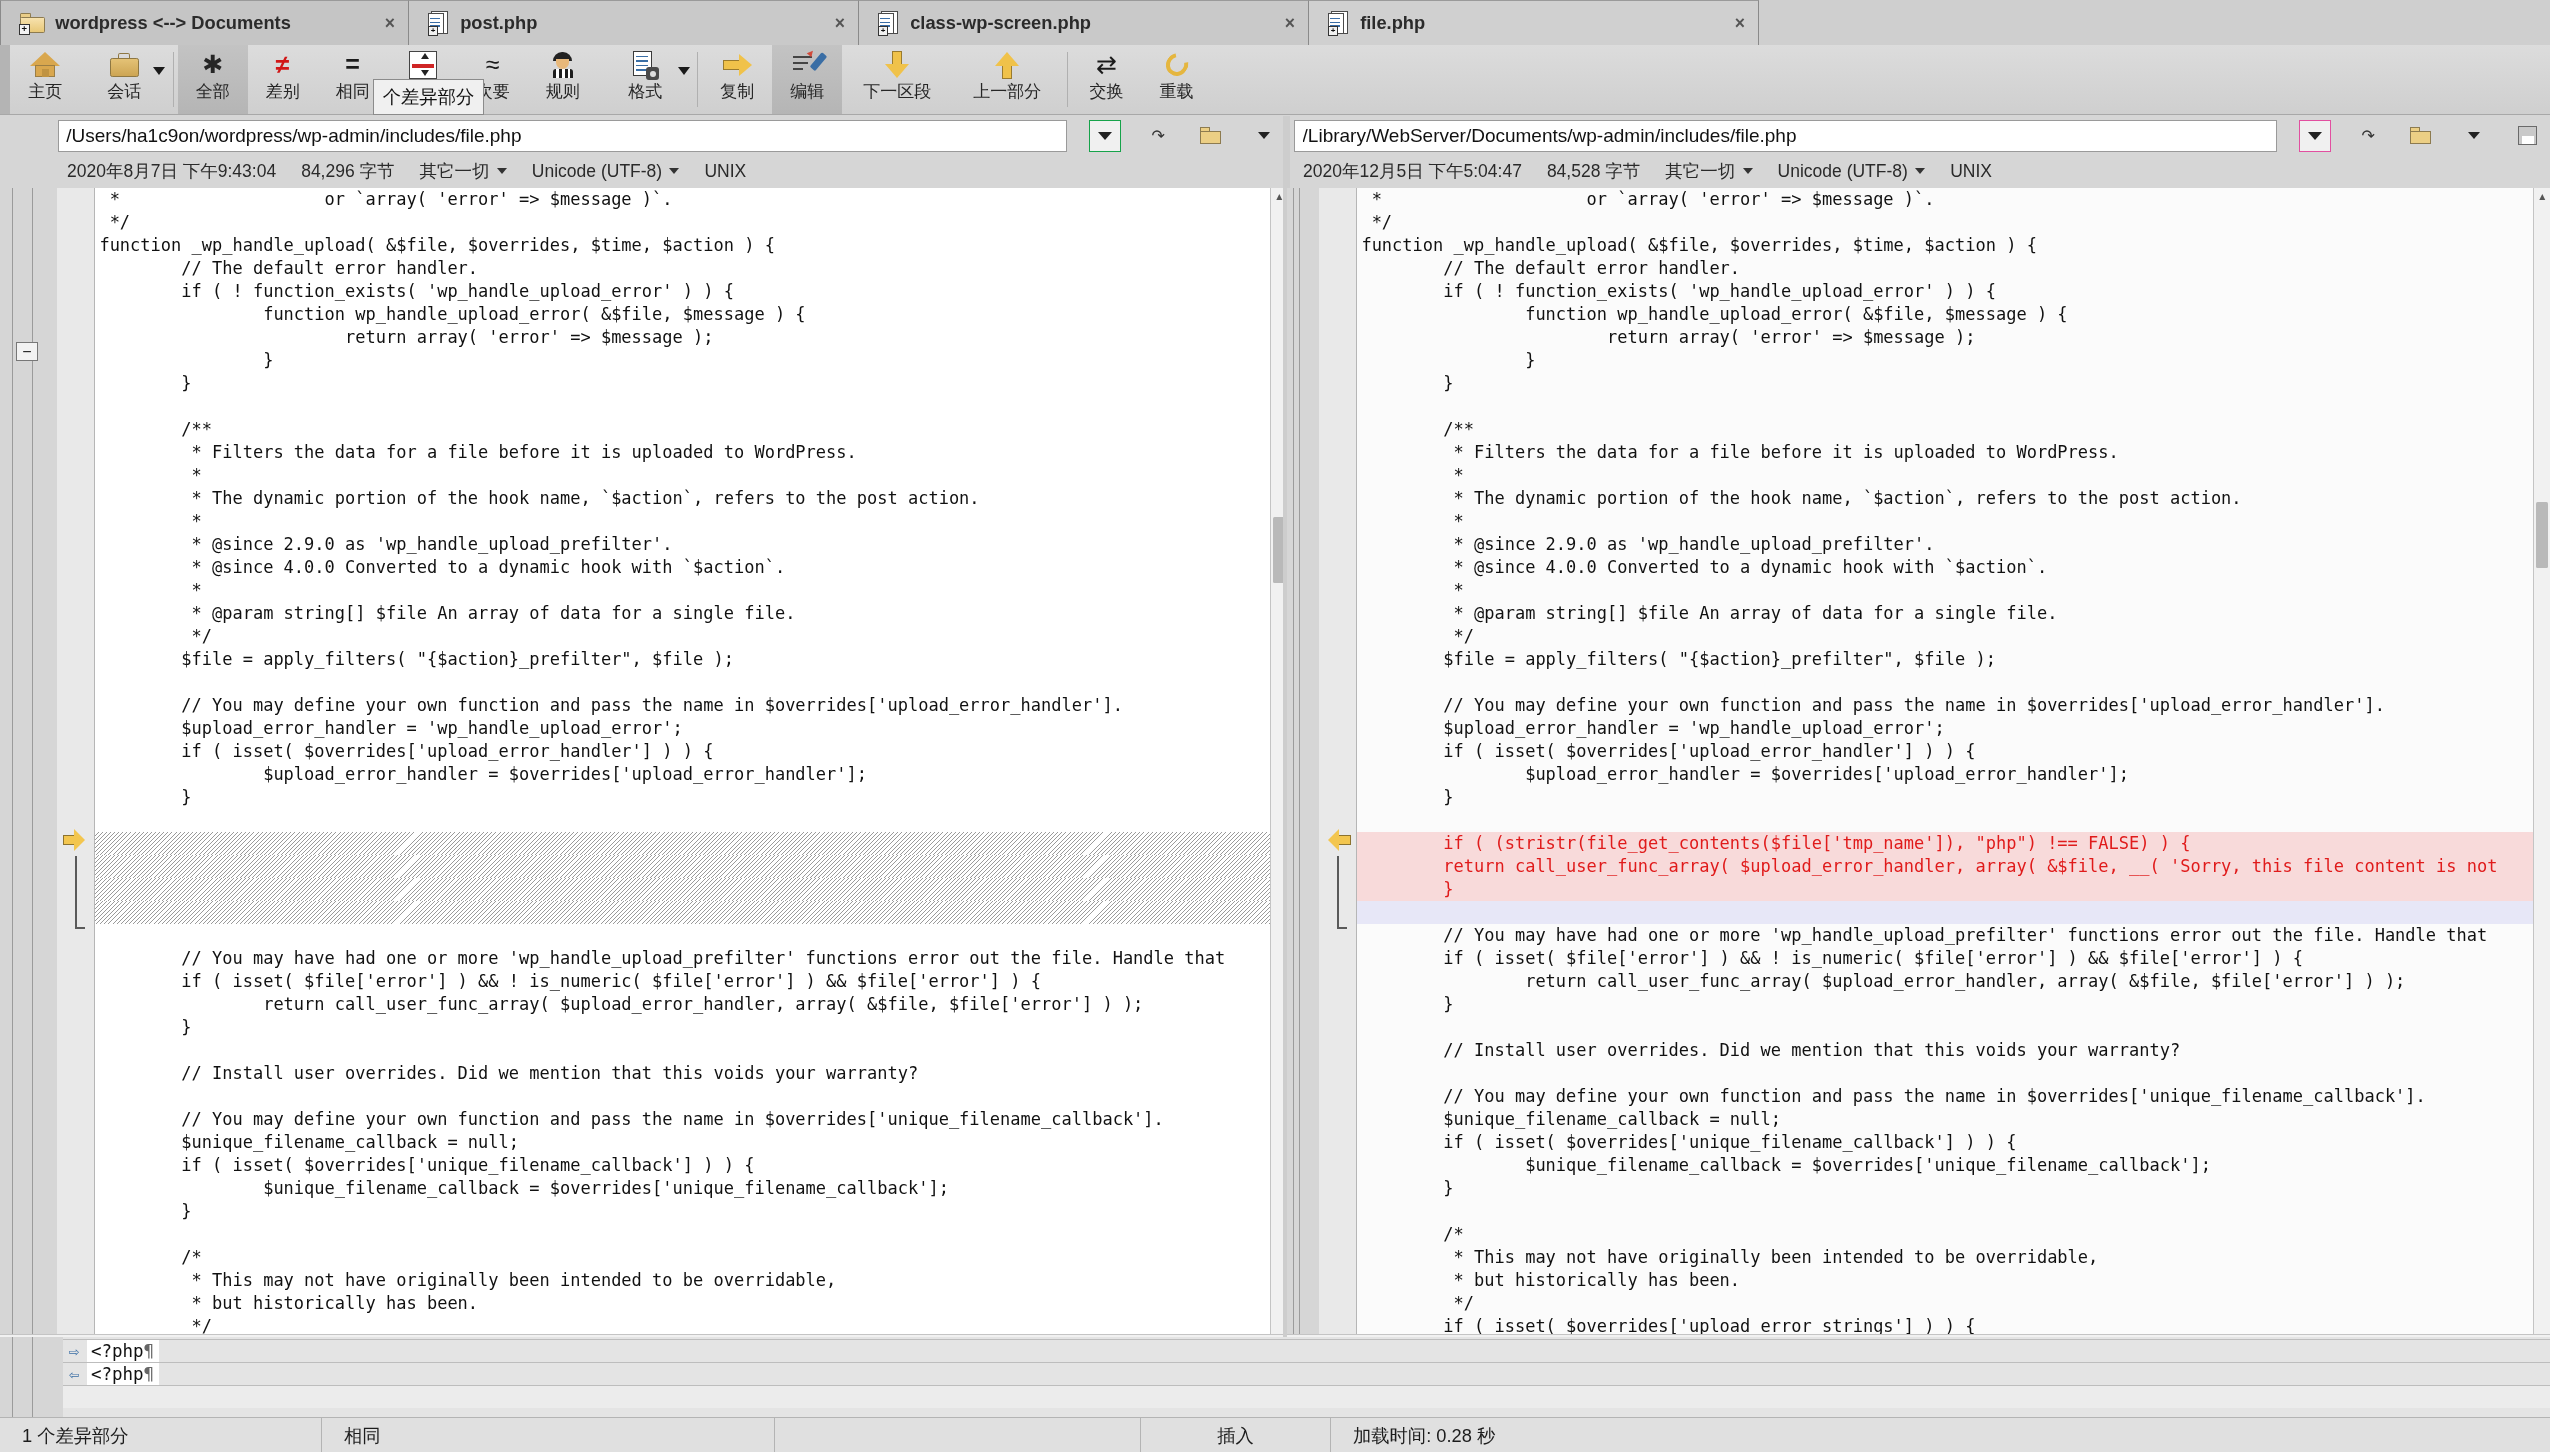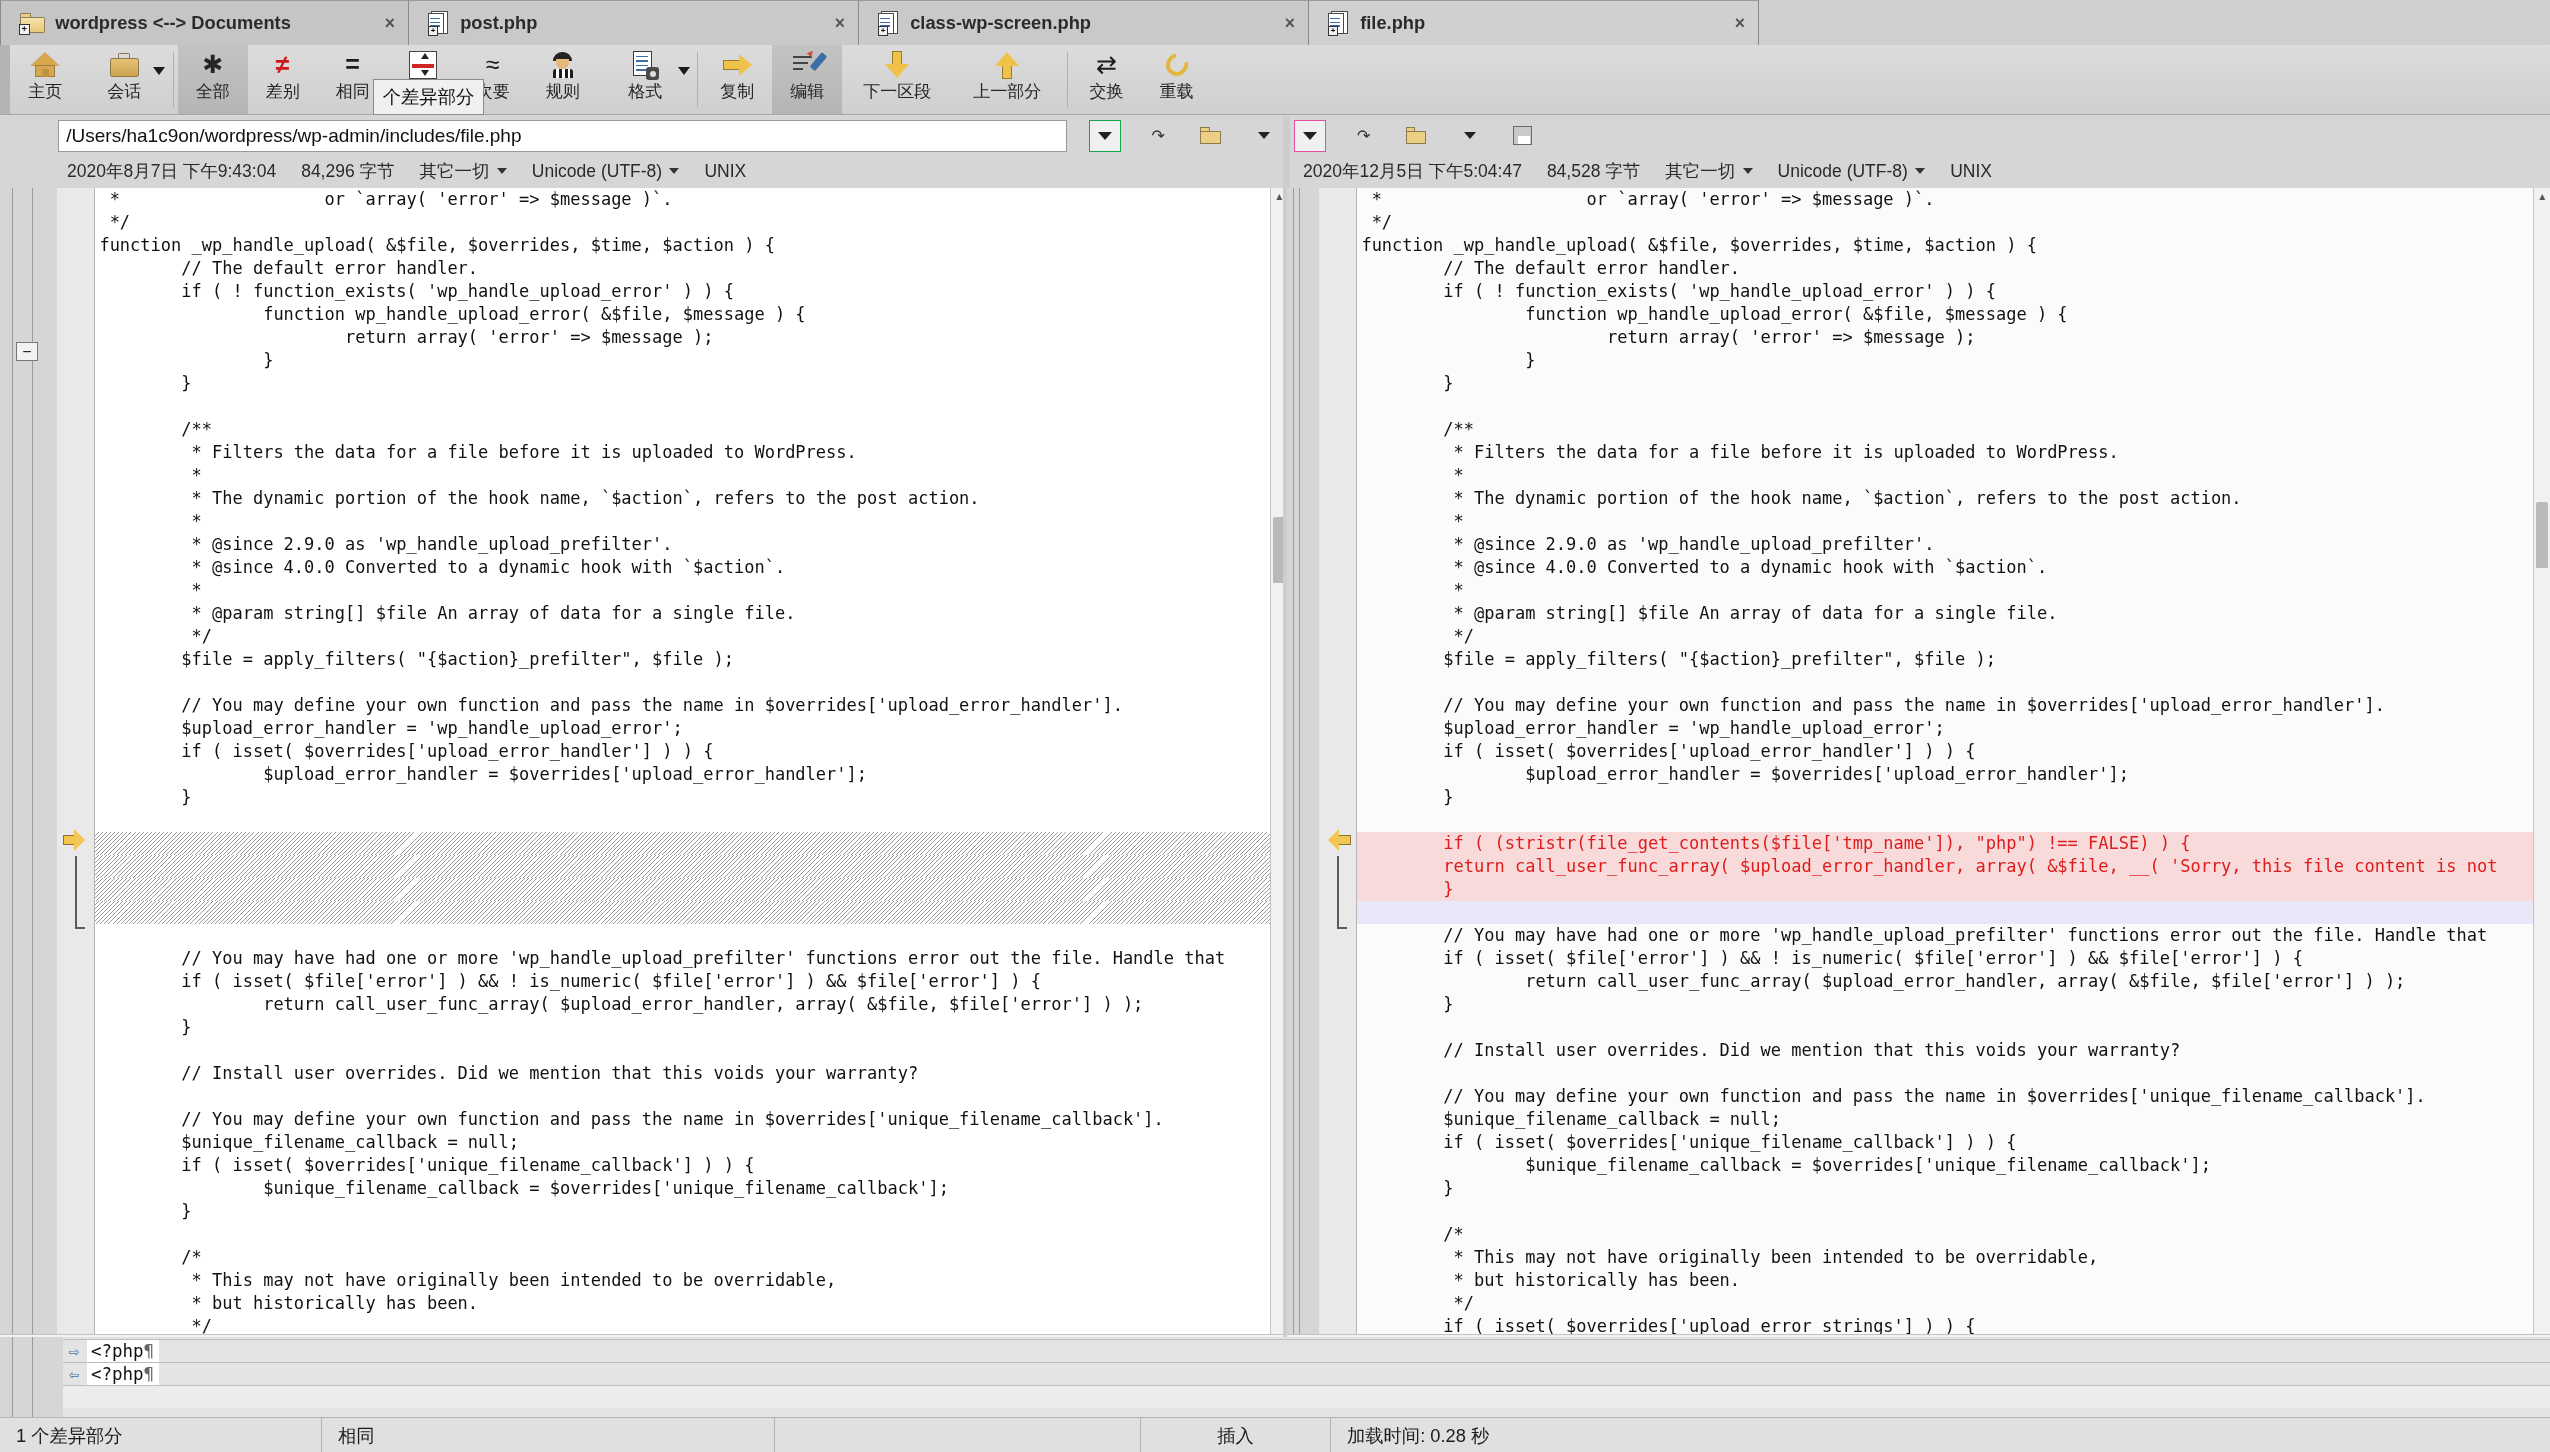--- a/index.html
+++ b/index.html
@@ -316,21 +316,21 @@
   .detail .leftstub { position: absolute; left: 0; top: 0; width: 63px; height: 80px; background: #d6d6d6; }
   .detail .leftstub .vl { position: absolute; left: 32px; top: 0; bottom: 0; width: 0.7px; background: #9b9b9b; }
   .detail .leftstub .vl2 { position: absolute; left: 11.7px; top: 0; bottom: 0; width: 0.7px; background: #9b9b9b; }
 
   
   .statusbar {
     position: absolute; left: 0; bottom: 0; width: 2550px; height: 35px;
     background: #e0e0e0; border-top: 0.7px solid #b4b4b4;
     display: flex; align-items: center; font-size: 18.3px; color: #1c1c1c;
   }
-  .statusbar .sb { padding: 0 16px; height: 100%; display: flex; align-items: center; }
+  .statusbar .sb { padding: 0 22px; height: 100%; display: flex; align-items: center; }
   .statusbar .sb.b { border-right: 0.7px solid #b4b4b4; }
   .sb-w1 { width: 322px; }
   .sb-w2 { width: 453px; }
 </style>
 </head>
 <body>
 
 <div class="tabbar">
   <div class="tab tab-sep-left active" style="width:409px">
     <span class="ic ic-folder">
@@ -593,20 +593,23 @@
       <div class="cell c1">1: 1</div>
       <div class="cell c2">默认文本</div>
       <div class="cell c3"></div>
     </div>
   </div>
 
   <div class="splitter"></div>
 
   <div class="pane right">
     <div class="pathrow">
+      <div class="pathbox">
+        <span>/Library/WebServer/Documents/wp-admin/includes/file.php</span>
+      </div>
       <div class="combo-btn" style="border-color:#e24fa0">
         <span class="cv"></span>
       </div>
       <div class="pb">
         <span class="pb-arrow">↷</span>
       </div>
       <div class="pb">
         <span class="pb-ic">
             <span class="f2"></span>
             <span class="f1"></span>

